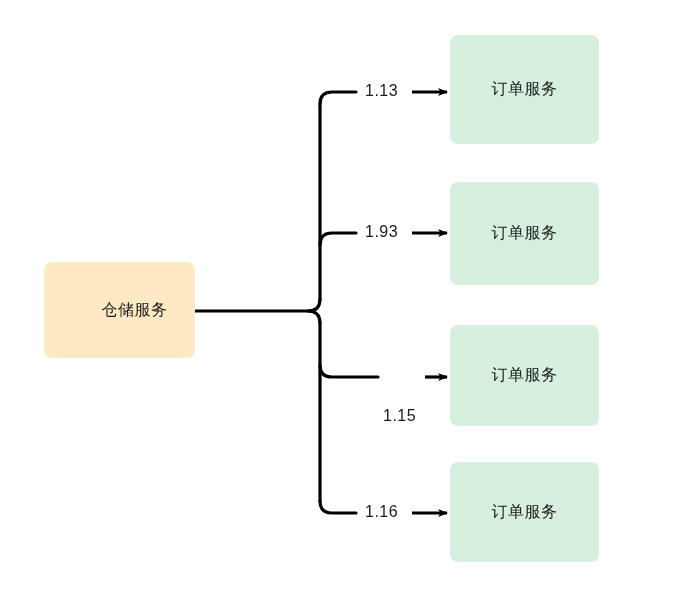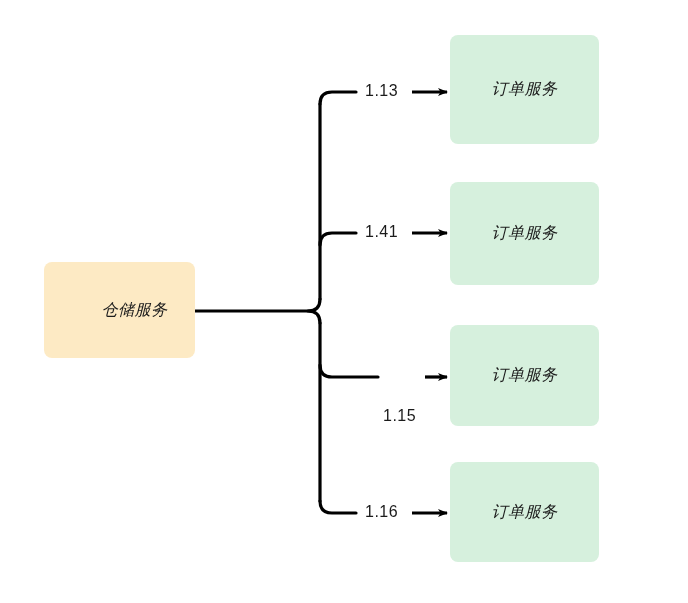--- a/index.html
+++ b/index.html
@@ -31,21 +31,20 @@
     align-items: center;
     justify-content: center;
     box-sizing: border-box;
   }
   .node-label {
     font-size: 16px;
     color: #1b1b1b;
     letter-spacing: 0.5px;
     font-family: "DejaVu Sans", "Liberation Sans", sans-serif;
     white-space: nowrap;
-    font-style: italic;
   }
   .edge-label {
     position: absolute;
     font-size: 16px;
     color: #1b1b1b;
     font-family: Liberation Sans, sans-serif;
     white-space: nowrap;
     letter-spacing: 0.5px;
   }
   #watermark {
@@ -105,18 +104,18 @@
 
   <div class="node-box" style="left:450px; top:325px; width:149px; height:101px; background:#d6f0dd;">
     <span class="node-label">订单服务</span>
   </div>
 
   <div class="node-box" style="left:450px; top:462px; width:149px; height:100px; background:#d6f0dd;">
     <span class="node-label">订单服务</span>
   </div>
 
   <span class="edge-label" style="left:365px; top:82px;">1.13</span>
-  <span class="edge-label" style="left:365px; top:223px;">1.41</span>
+  <span class="edge-label" style="left:365px; top:223px;">1.93</span>
   <span class="edge-label" style="left:383px; top:367px;margin-top:40px;">1.15</span>
   <span class="edge-label" style="left:365px; top:503px;">1.16</span>
 
 
 </div>
 
 </body></html>

